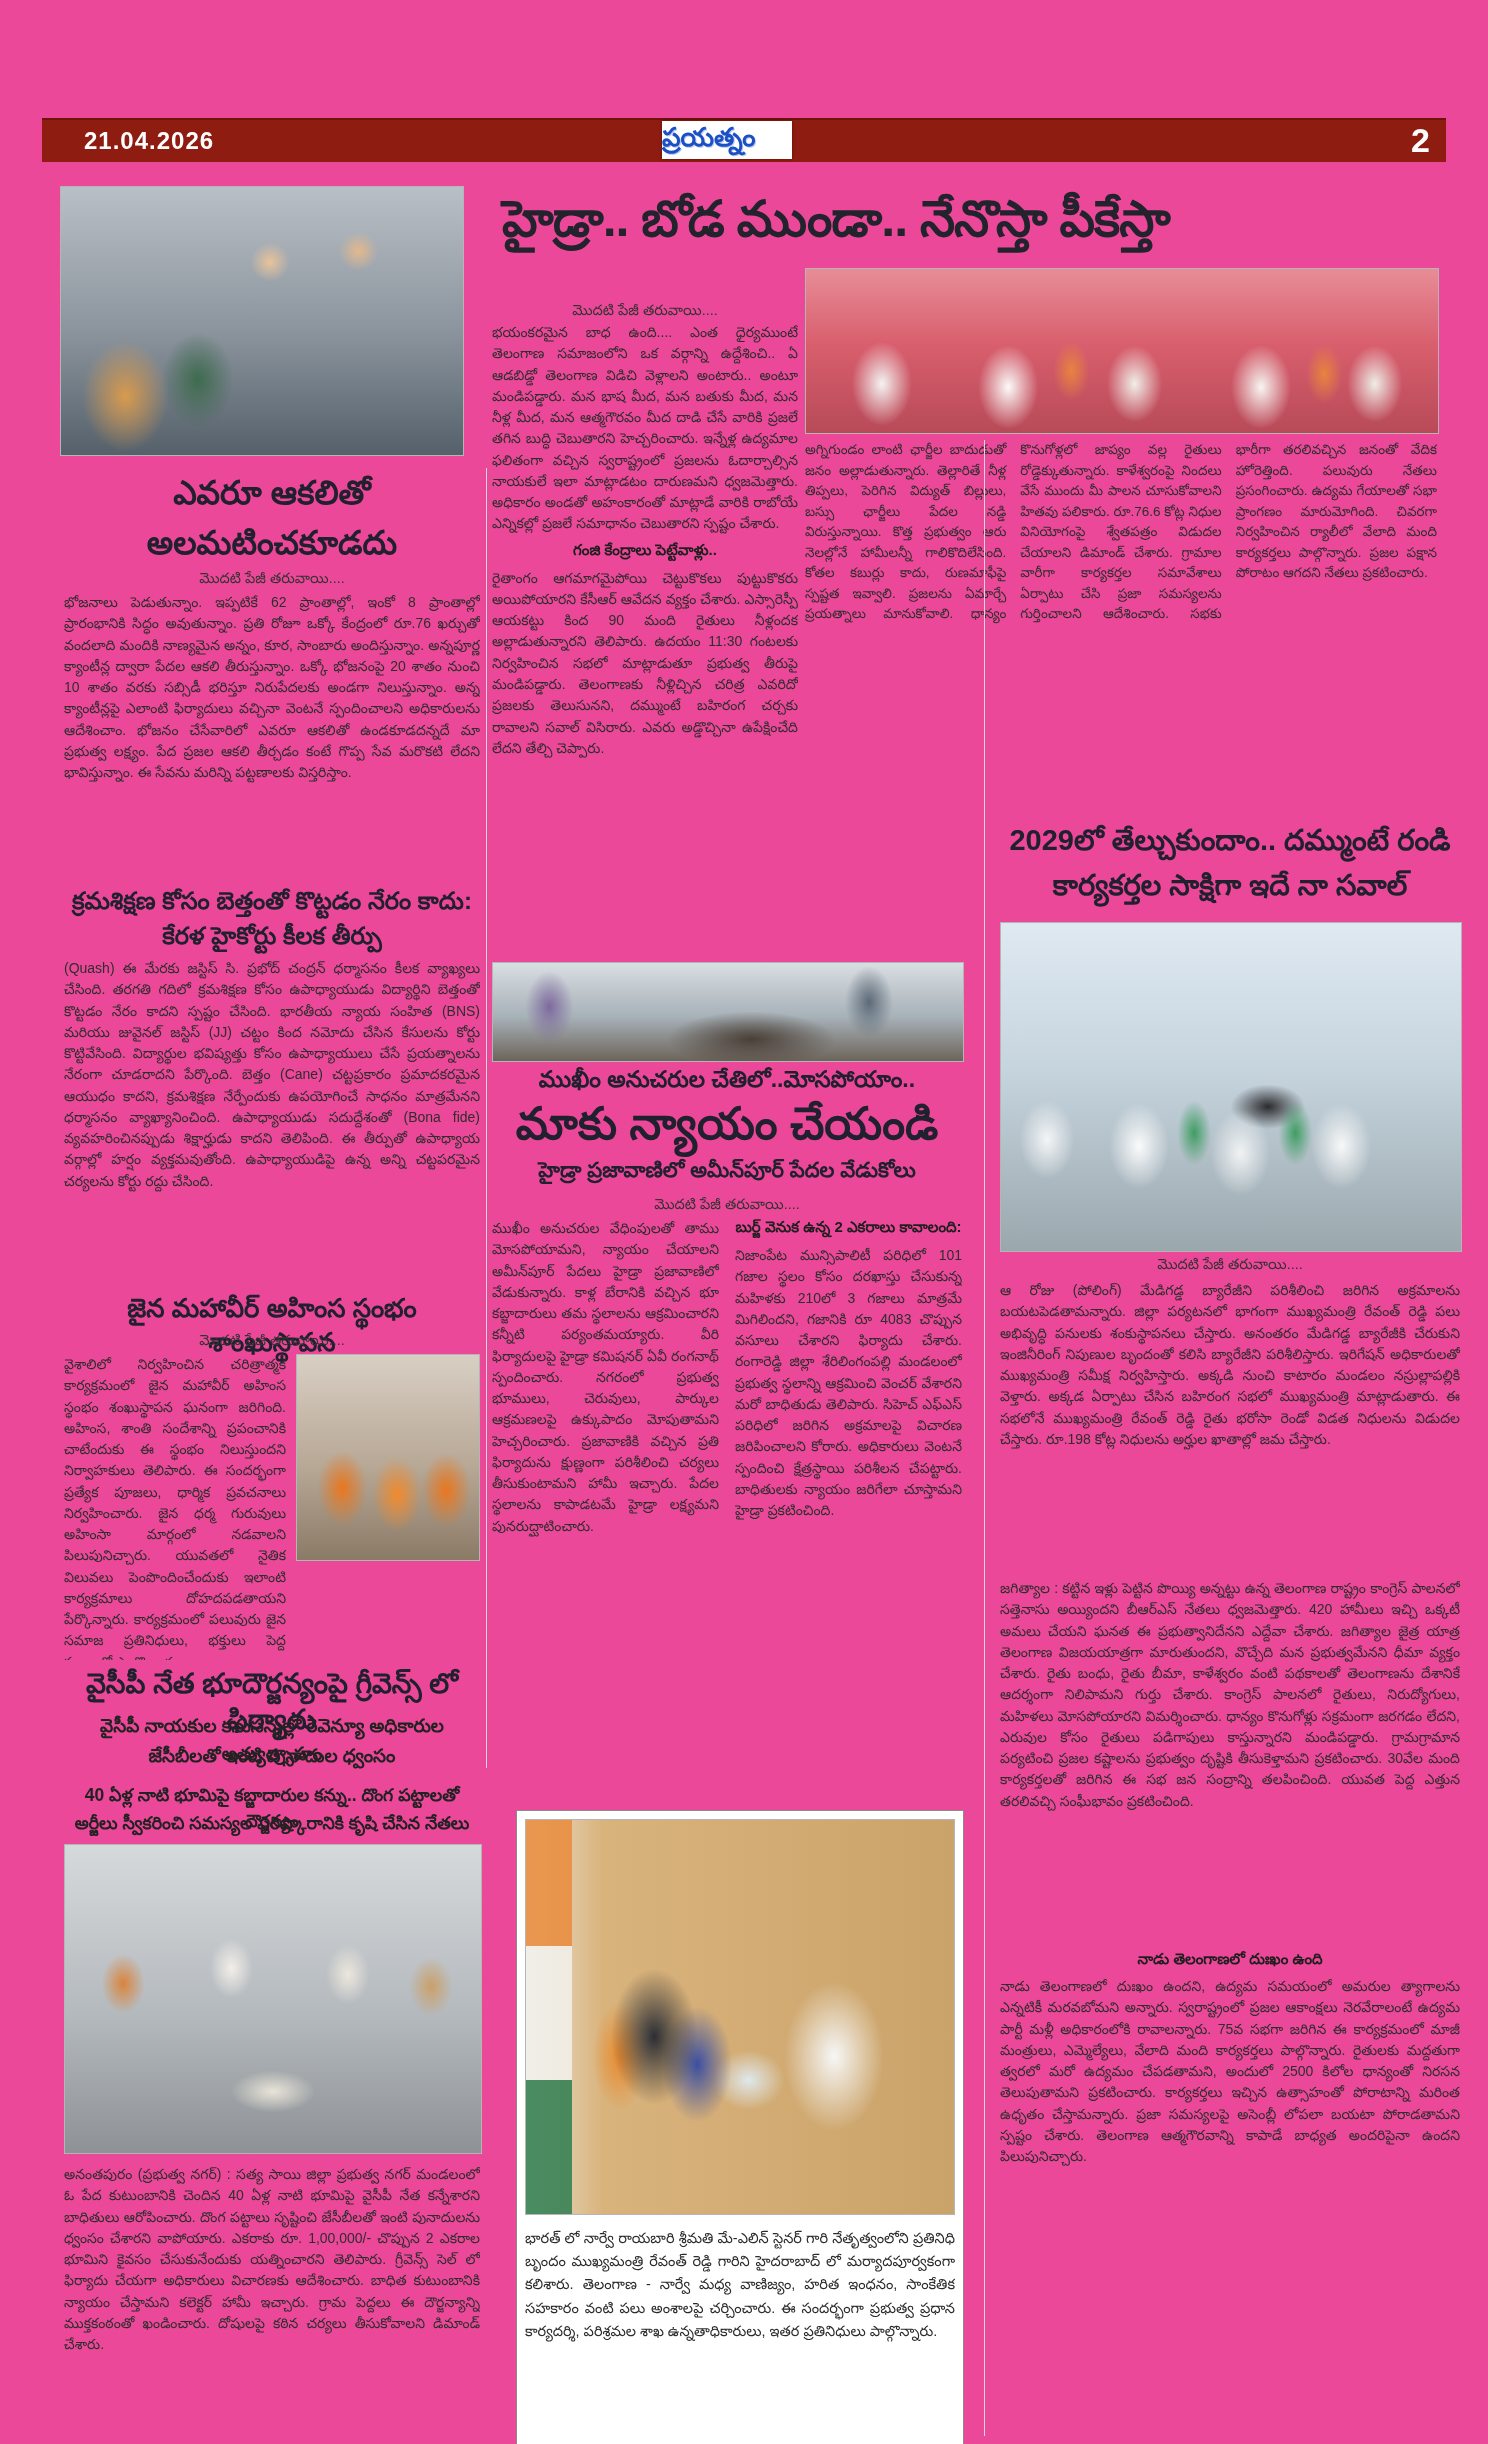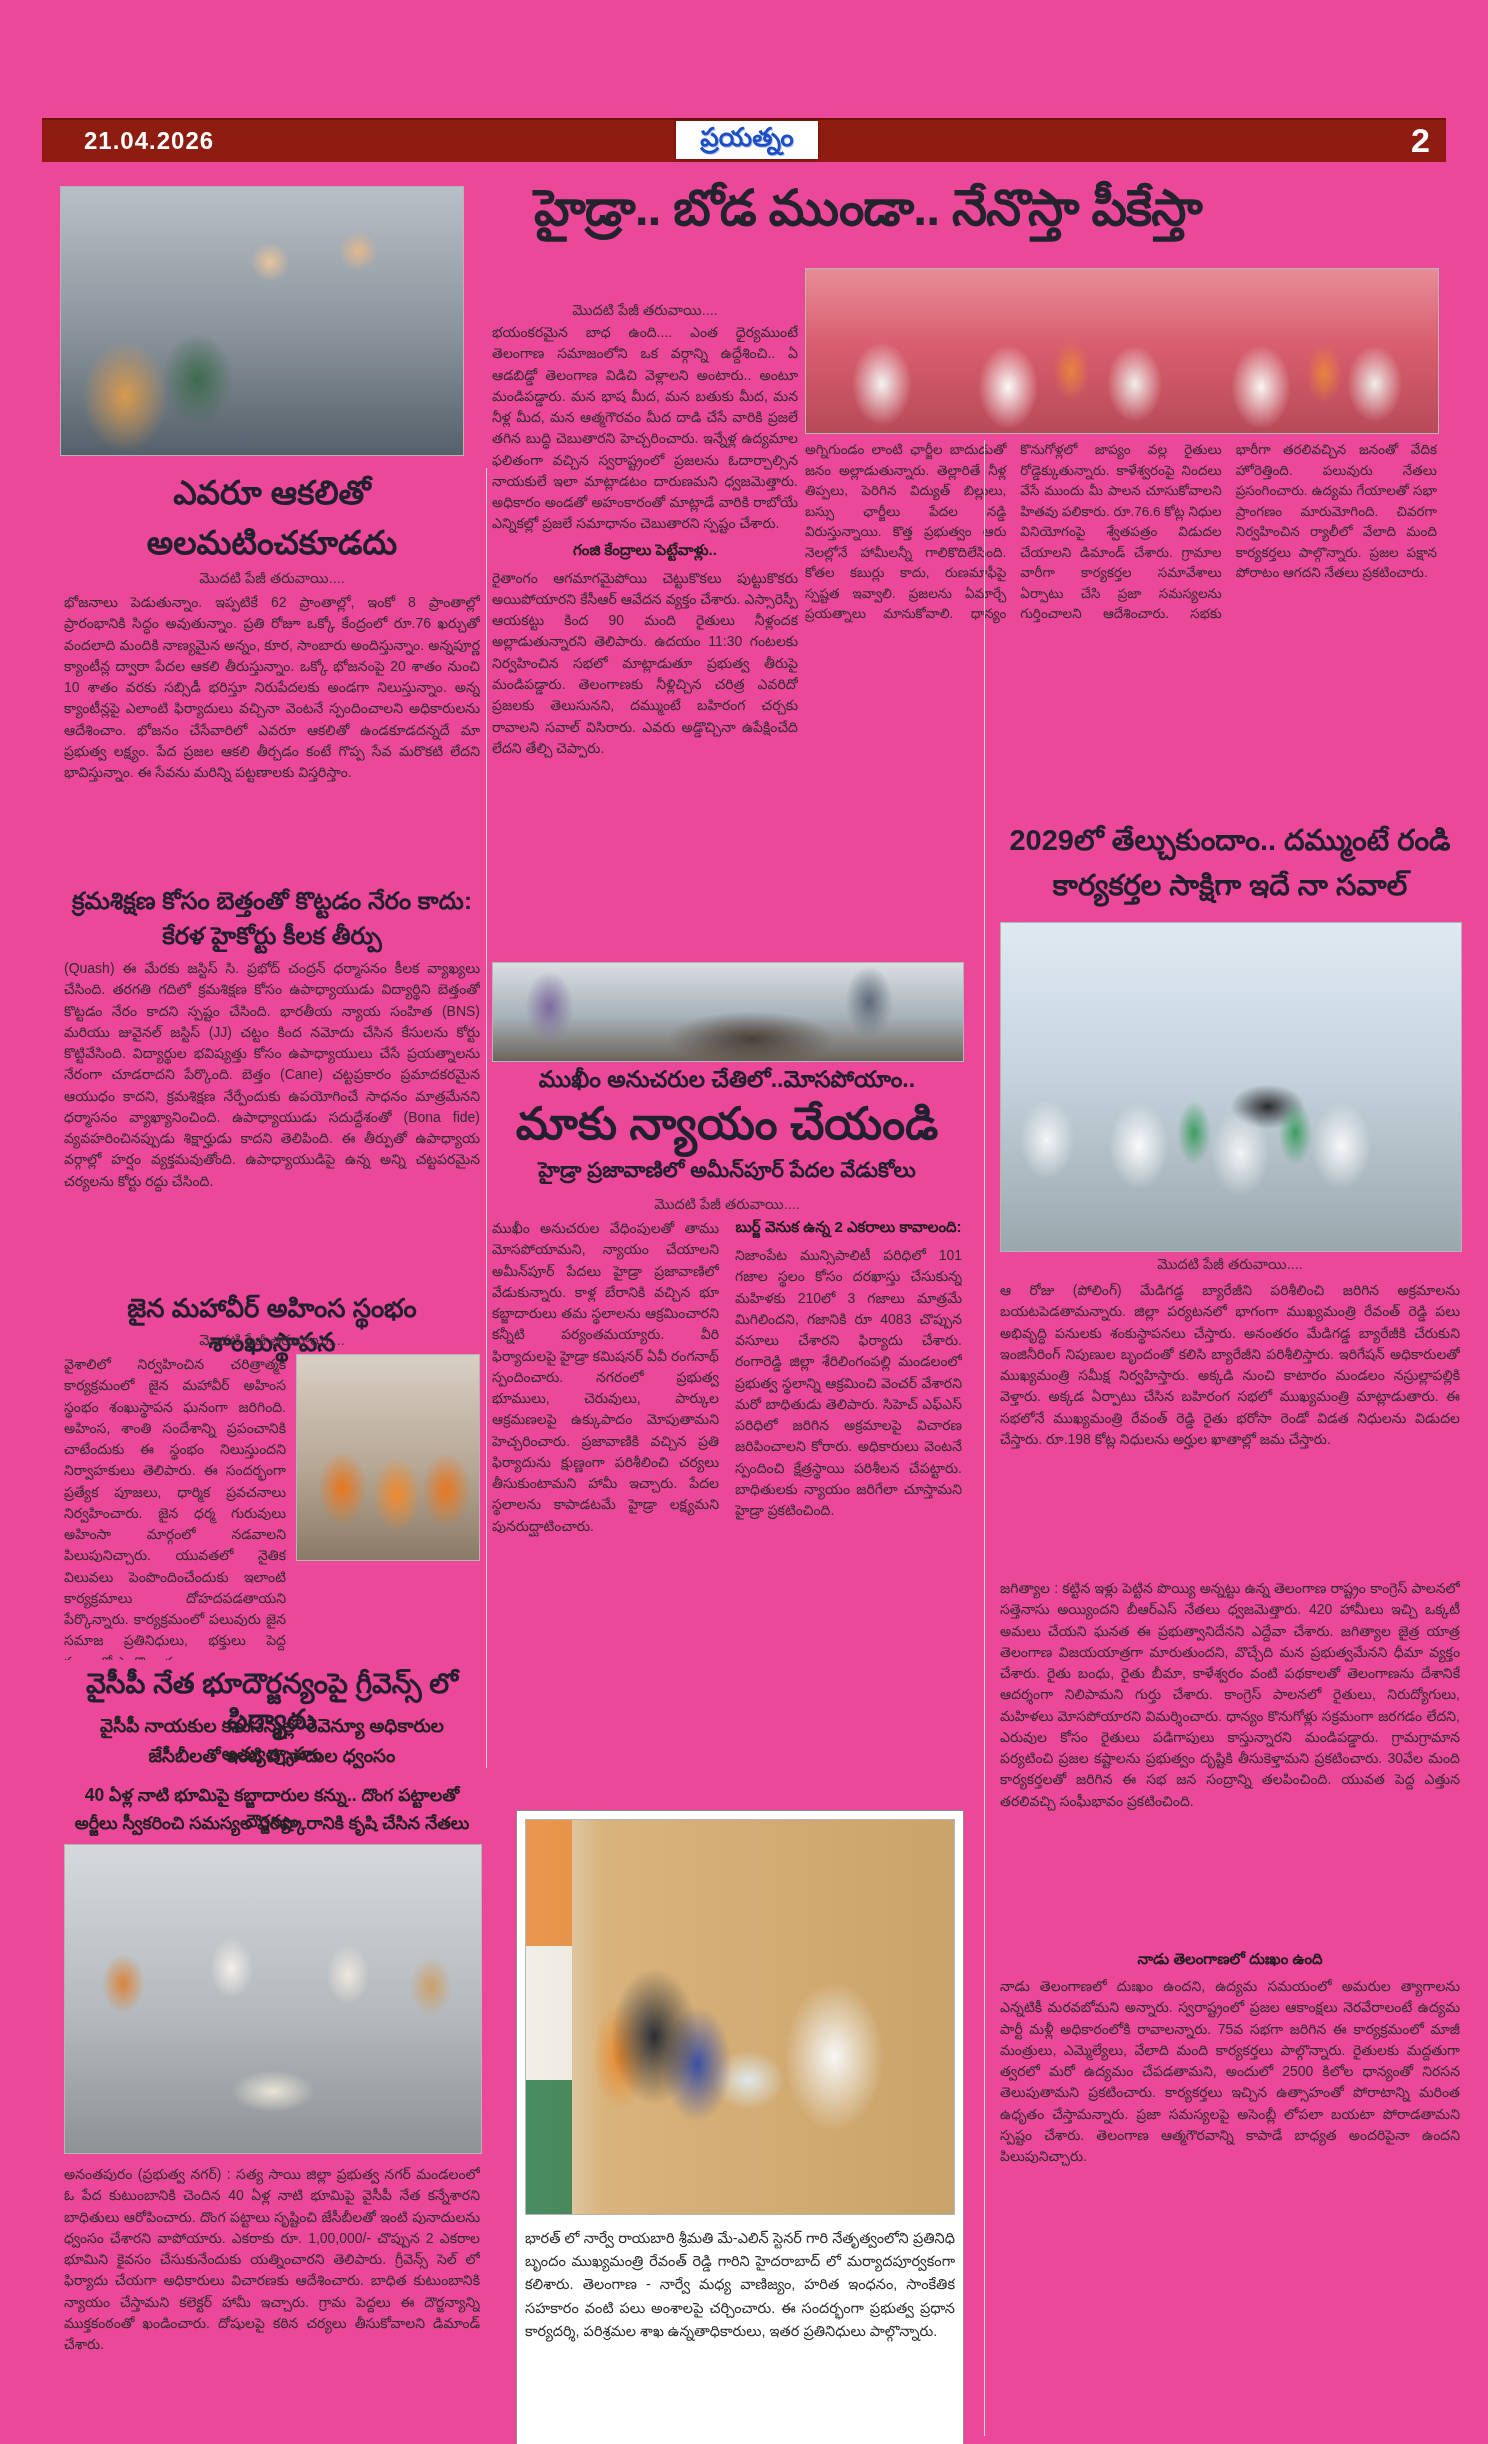--- a/index.html
+++ b/index.html
@@ -2,22 +2,22 @@
 <html><head>
 <meta charset="utf-8">
 <style>
   html,body{margin:0;padding:0;background:#ffffff;}
   .page{position:relative;width:1488px;height:2444px;background:#ec4899;overflow:hidden;
         font-family:"Liberation Sans","DejaVu Sans",sans-serif;color:#2e2e2e;}
   
   .hdr-bar{position:absolute;left:42px;top:118px;width:1404px;height:42px;background:#8f1c10;
            border-top:2px solid #6d130a;display:flex;align-items:center;}
   .hdr-date{color:#ffffff;font-weight:bold;font-size:24px;margin-left:42px;letter-spacing:1px;}
-  .masthead-box{position:absolute;left:662px;top:121px;width:142px;height:38px;background:#ffffff;
-                display:flex;align-items:center;justify-content:center;box-shadow:0 0 3px rgba(0,0,0,.4);margin-left:14px;}
+  .masthead-box{position:absolute;left:662px;top:121px;width:130px;height:38px;background:#ffffff;
+                display:flex;align-items:center;box-shadow:0 0 3px rgba(0,0,0,.4);}
   .masthead-txt{color:#1d4fc4;font-weight:bold;font-size:26px;text-shadow:1px 1px 0 #b9c9ee;}
   .hdr-page{position:absolute;right:58px;top:121px;color:#ffffff;font-weight:bold;font-size:34px;}
   
   .tag{position:absolute;text-align:center;font-size:14.5px;color:#333;}
   .body{font-size:14px;line-height:1.52;text-align:justify;color:#2e2e2e;overflow:hidden;}
   .abs{position:absolute;}
   .hl{font-weight:bold;color:#20202e;text-align:center;}
   .crosshead{font-weight:bold;text-align:center;font-size:15px;color:#1e1e1e;margin:6px 0;}
   
   .hl-main{font-size:50px;line-height:1.2;text-align:left;letter-spacing:-1px;color:#23232e;}
@@ -98,21 +98,21 @@
   <div class="hdr-bar">
     <span class="hdr-date">21.04.2026</span>
   </div>
   <div class="masthead-box">
     <span class="masthead-txt">ప్రయత్నం</span>
   </div>
   <div class="hdr-page">2</div>
 
   <div class="ph ph-topleft" style="left:60px;top:186px;width:402px;height:268px;"></div>
 
-  <div class="abs hl hl-main" style="left:502px;top:178px;width:940px;margin-left:32px;">హైడ్రా.. బోడ ముండా.. నేనొస్తా పీకేస్తా</div>
+  <div class="abs hl hl-main" style="left:502px;top:189px;width:940px;">హైడ్రా.. బోడ ముండా.. నేనొస్తా పీకేస్తా</div>
 
   <div class="ph ph-topright" style="left:805px;top:268px;width:632px;height:164px;"></div>
 
   <div class="abs" style="left:492px;top:302px;width:306px;height:662px;overflow:hidden;">
     <div class="tag" style="position:static;">మొదటి పేజీ తరువాయి....</div>
     <div class="body">భయంకరమైన బాధ ఉంది.... ఎంత ధైర్యముంటే తెలంగాణ సమాజంలోని ఒక వర్గాన్ని ఉద్దేశించి.. ఏ ఆడబిడ్డో తెలంగాణ విడిచి వెళ్లాలని అంటారు.. అంటూ మండిపడ్డారు. మన భాష మీద, మన బతుకు మీద, మన నీళ్ల మీద, మన ఆత్మగౌరవం మీద దాడి చేసే వారికి ప్రజలే తగిన బుద్ధి చెబుతారని హెచ్చరించారు. ఇన్నేళ్ల ఉద్యమాల ఫలితంగా వచ్చిన స్వరాష్ట్రంలో ప్రజలను ఓదార్చాల్సిన నాయకులే ఇలా మాట్లాడటం దారుణమని ధ్వజమెత్తారు. అధికారం అండతో అహంకారంతో మాట్లాడే వారికి రాబోయే ఎన్నికల్లో ప్రజలే సమాధానం చెబుతారని స్పష్టం చేశారు.</div>
     <div class="crosshead">గంజి కేంద్రాలు పెట్టేవాళ్లు..</div>
     <div class="body">రైతాంగం ఆగమాగమైపోయి చెట్టుకొకలు పుట్టుకొకరు అయిపోయారని కేసీఆర్ ఆవేదన వ్యక్తం చేశారు. ఎస్సారెస్పీ ఆయకట్టు కింద 90 మంది రైతులు నీళ్లందక అల్లాడుతున్నారని తెలిపారు. ఉదయం 11:30 గంటలకు నిర్వహించిన సభలో మాట్లాడుతూ ప్రభుత్వ తీరుపై మండిపడ్డారు. తెలంగాణకు నీళ్లిచ్చిన చరిత్ర ఎవరిదో ప్రజలకు తెలుసునని, దమ్ముంటే బహిరంగ చర్చకు రావాలని సవాల్ విసిరారు. ఎవరు అడ్డొచ్చినా ఉపేక్షించేది లేదని తేల్చి చెప్పారు.</div>
   </div>
 

